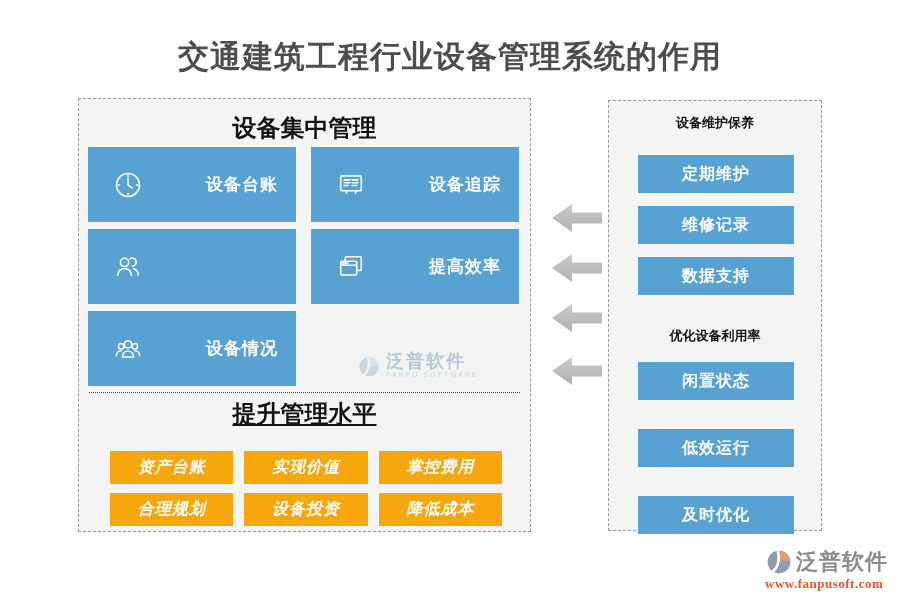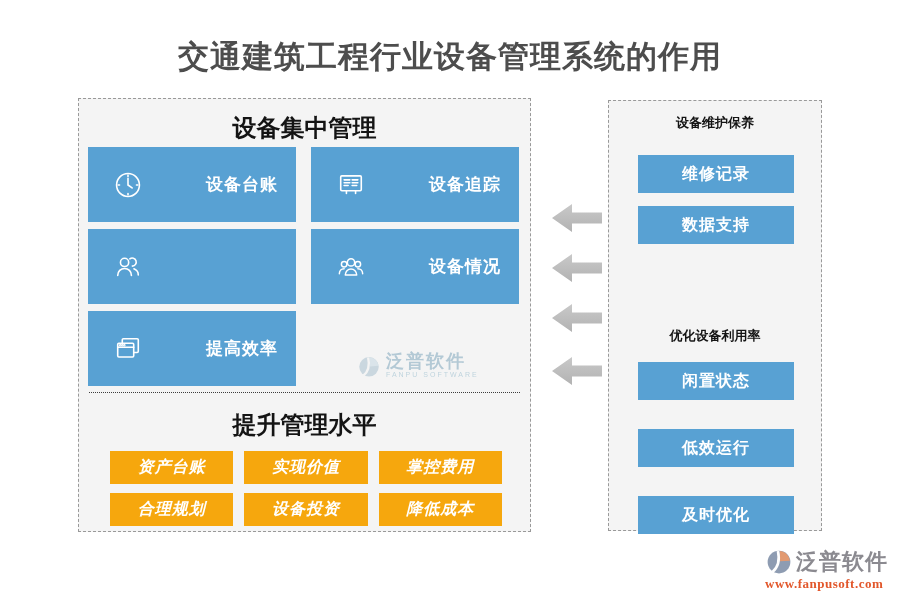--- a/index.html
+++ b/index.html
@@ -93,68 +93,69 @@
           <svg width="32" height="32" viewBox="0 0 28 28" fill="none" stroke="#fff" stroke-width="1.4" stroke-linecap="round" stroke-linejoin="round">
             <circle cx="11" cy="10" r="3.6"></circle>
             <path d="M5 21.5c0-3.8 2.7-6.2 6-6.2s6 2.4 6 6.2"></path>
             <path d="M15.6 6.9a3.5 3.5 0 1 1 2.2 6.3M19.2 15.6c2.3.9 3.8 2.9 3.8 5.4"></path>
           </svg>
         </span>
       </div>
 
       <div class="btn-blue">
         <span class="ficon">
-          <svg width="32" height="32" viewBox="0 0 28 28" fill="none" stroke="#fff" stroke-width="1.3" stroke-linecap="round" stroke-linejoin="round">
-            <circle cx="8" cy="11.5" r="2.4"></circle>
-              <circle cx="20" cy="11.5" r="2.4"></circle>
-              <circle cx="14" cy="10" r="3.2"></circle>
-            <path d="M3.8 20c0-2.7 1.8-4.5 4.2-4.5M24.2 20c0-2.7-1.8-4.5-4.2-4.5"></path>
-            <path d="M9 21c0-3.1 2.2-5.3 5-5.3s5 2.2 5 5.3z"></path>
-          </svg>
-        </span>
-        <span class="flabel">设备情况</span>
-      </div>
-
-      <div class="btn-blue">
-        <span class="ficon">
           <svg width="32" height="32" viewBox="0 0 28 28" fill="none" stroke="#fff" stroke-width="1.4" stroke-linecap="round">
             <rect x="9" y="5" width="14" height="12" rx="1"></rect>
             <rect x="5" y="9" width="14" height="12" rx="1" fill="#58a1d3"></rect>
             <path d="M5 12.5h14"></path>
             <circle cx="7.2" cy="10.8" r="0.4" fill="#fff"></circle>
               <circle cx="9" cy="10.8" r="0.4" fill="#fff"></circle>
               <circle cx="10.8" cy="10.8" r="0.4" fill="#fff"></circle>
           </svg>
         </span>
         <span class="flabel">提高效率</span>
       </div>
+
+      <div class="btn-blue">
+        <span class="ficon">
+          <svg width="32" height="32" viewBox="0 0 28 28" fill="none" stroke="#fff" stroke-width="1.3" stroke-linecap="round" stroke-linejoin="round">
+            <circle cx="8" cy="11.5" r="2.4"></circle>
+              <circle cx="20" cy="11.5" r="2.4"></circle>
+              <circle cx="14" cy="10" r="3.2"></circle>
+            <path d="M3.8 20c0-2.7 1.8-4.5 4.2-4.5M24.2 20c0-2.7-1.8-4.5-4.2-4.5"></path>
+            <path d="M9 21c0-3.1 2.2-5.3 5-5.3s5 2.2 5 5.3z"></path>
+          </svg>
+        </span>
+        <span class="flabel">设备情况</span>
+      </div>
     </div>
 
     <div class="dotted-sep"></div>
 
-    <div class="sec-title big" style="top:310px;">提升管理水平</div>
+    <div class="sec-title big" style="top:299px;text-decoration:underline;">提升管理水平</div>
 
     <div class="grid-orange">
       <div class="btn-orange">资产台账</div>
       <div class="btn-orange">实现价值</div>
       <div class="btn-orange">掌控费用</div>
       <div class="btn-orange">合理规划</div>
       <div class="btn-orange">设备投资</div>
       <div class="btn-orange">降低成本</div>
     </div>
   </div>
 
   <div class="arrow" style="top:204px;"></div>
   <div class="arrow" style="top:254px;"></div>
   <div class="arrow" style="top:304px;"></div>
   <div class="arrow" style="top:357px;"></div>
 
   <div class="panel panel-right">
     <div class="sec-title small" style="top:13px;">设备维护保养</div>
     <div class="rbtns" style="top:54px;">
+      <div class="btn-rblue">定期维护</div>
       <div class="btn-rblue">维修记录</div>
       <div class="btn-rblue">数据支持</div>
     </div>
 
     <div class="sec-title small" style="top:226px;">优化设备利用率</div>
     <div class="rbtns" style="top:261px;gap:29px;">
       <div class="btn-rblue">闲置状态</div>
       <div class="btn-rblue">低效运行</div>
       <div class="btn-rblue">及时优化</div>
     </div>

